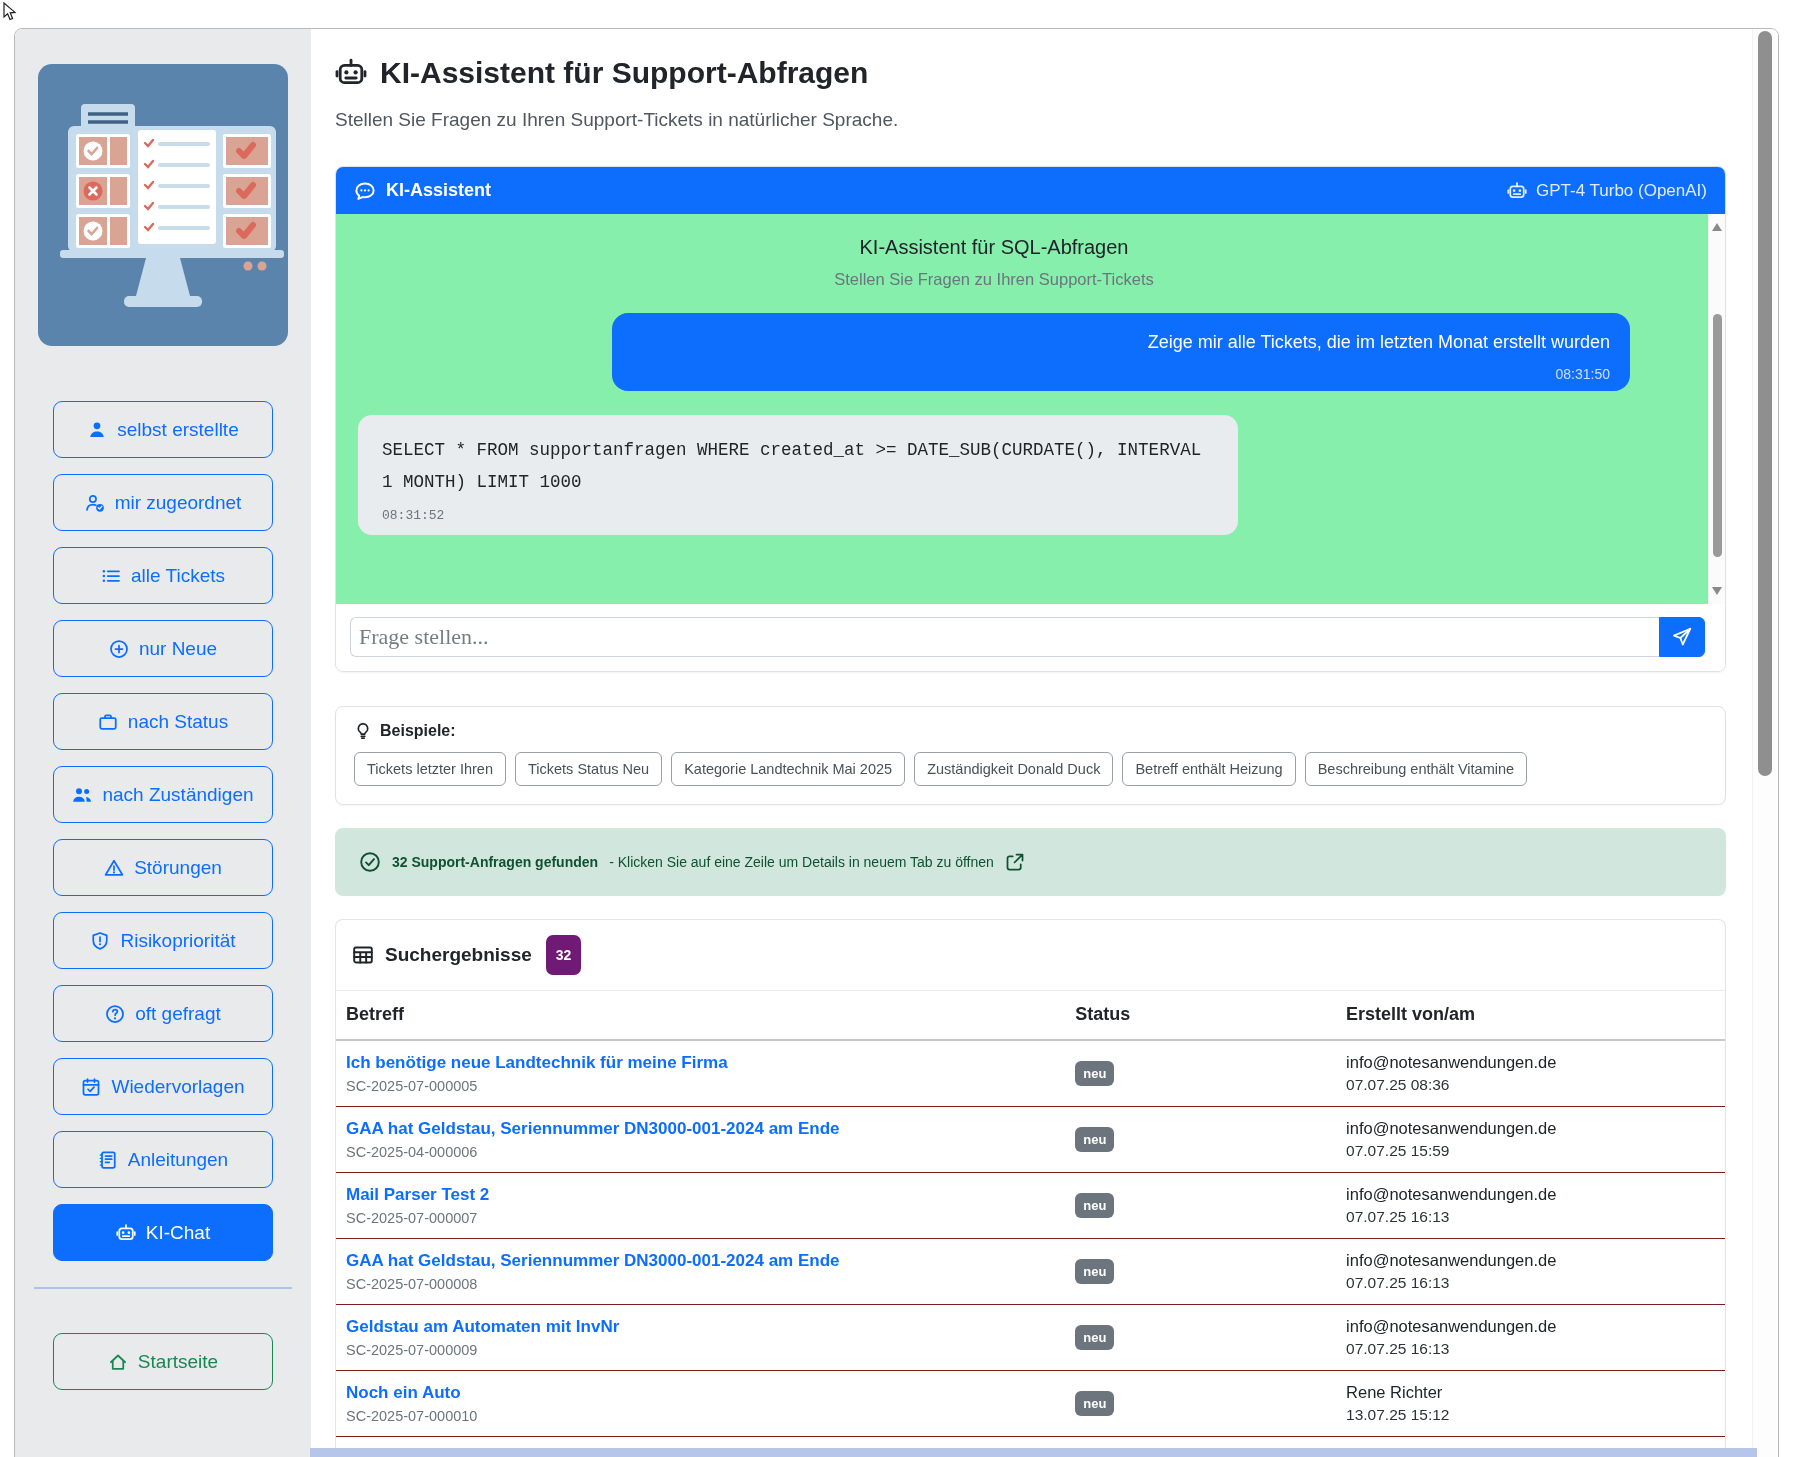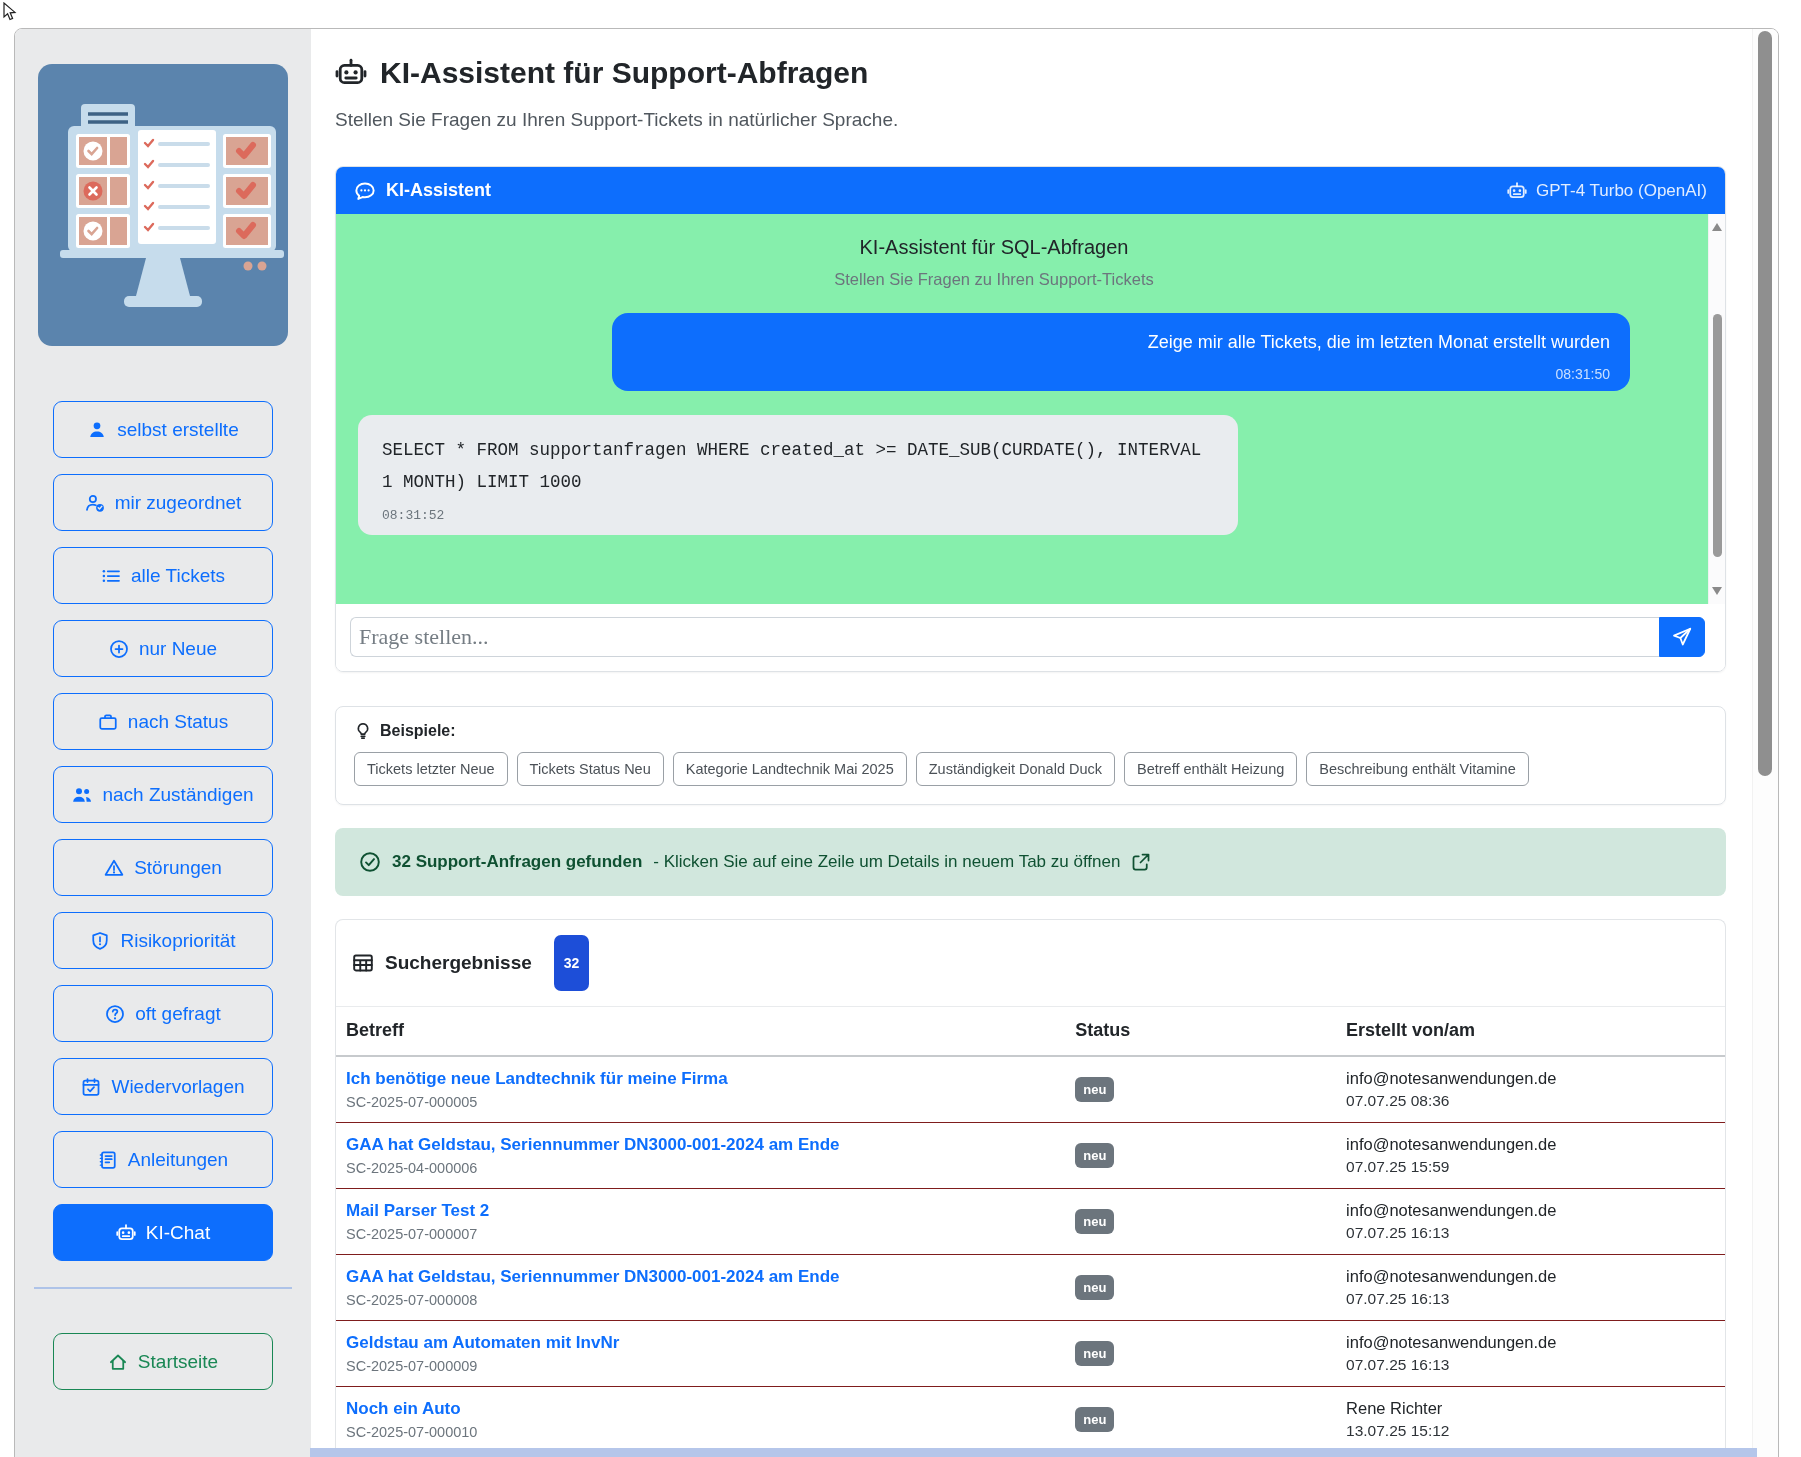--- a/index.html
+++ b/index.html
@@ -76,30 +76,30 @@
   
   .examples-card { margin-top:34px; border:1px solid #dee2e6; border-radius:8px; padding:15px 18px 18px;
                    box-shadow:0 1px 2px rgba(0,0,0,.04); }
   .examples-title { display:flex; align-items:center; gap:8px; font-size:16px; font-weight:700; color:#212529; }
   .chips { display:flex; gap:9px; margin-top:12px; flex-wrap:wrap; }
   .chip { border:1px solid #9aa0a6; background:#fff; color:#4b5157; border-radius:6px;
           padding:8px 12px; font-size:14.5px; font-family:inherit; cursor:pointer; white-space:nowrap; }
 
   
   .alert-success { margin-top:23px; background:#d1e7dd; border-radius:8px; color:#0f5132;
-                   display:flex; align-items:center; gap:11px; padding:0 24px; height:68px; font-size:17px; }
+                   display:flex; align-items:center; gap:11px; padding:0 24px; height:68px; font-size:14px; }
   .alert-success .bold { font-weight:700; }
   .alert-success .ic { display:inline-flex; }
 
   
   .results-card { margin-top:23px; border:1px solid #e2e5e8; border-bottom:none; border-radius:8px 8px 0 0; }
   .results-header { display:flex; align-items:center; gap:11px; padding:15px 16px; }
   .results-title { font-size:19px; font-weight:700; }
-  .count-badge { background:#1d4ed8; color:#fff; font-size:14px; font-weight:700; border-radius:7px;
-                 padding:20px 10px; margin-left:11px; }
+  .count-badge { background:#701a75; color:#fff; font-size:14px; font-weight:700; border-radius:7px;
+                 padding:12px 10px; margin-left:3px; }
   .t-head, .t-row { display:grid; grid-template-columns:52.5% 19.5% 28%; }
   .t-head { border-top:1px solid #e9ebed; border-bottom:2px solid #c7cacd; }
   .t-head .cell { padding:13px 10px 14px; font-size:18px; font-weight:700; color:#212529; }
   .t-row { border-bottom:1px solid #7f1d1d; cursor:pointer; }
   .t-row .cell { padding:12px 10px; }
   .subject-link { color:#0d6efd; font-size:17px; font-weight:600; }
   .ticket-id { color:#6c757d; font-size:14.5px; margin-top:5px; }
   .badge-neu { display:inline-block; background:#6c757d; color:#fff; font-size:13px; font-weight:700;
                padding:5px 8px; border-radius:6px; align-self:center; }
   .cell-status { display:flex; align-items:center; }
@@ -404,21 +404,21 @@
       <div class="examples-title">
         <span class="ic ic18">
             <svg viewBox="0 0 16 16" fill="none" stroke="currentColor" stroke-width="1.4" stroke-linecap="round" stroke-linejoin="round" xmlns="http://www.w3.org/2000/svg">
               <path d="M8 1.6a4.2 4.2 0 0 0-2.4 7.6c.5.4.8 1 .8 1.6h3.2c0-.6.3-1.2.8-1.6A4.2 4.2 0 0 0 8 1.6z"></path>
               <path d="M6.4 12.8h3.2M6.9 14.5h2.2"></path>
             </svg>
           </span>
         <span>Beispiele:</span>
       </div>
       <div class="chips" id="chips">
-          <button class="chip">Tickets letzter Neue</button>
+          <button class="chip">Tickets letzter Ihren</button>
           <button class="chip">Tickets Status Neu</button>
           <button class="chip">Kategorie Landtechnik Mai 2025</button>
           <button class="chip">Zuständigkeit Donald Duck</button>
           <button class="chip">Betreff enthält Heizung</button>
           <button class="chip">Beschreibung enthält Vitamine</button>
         </div>
     </section>
 
     <div class="alert-success">
       <span class="ic ic22">

